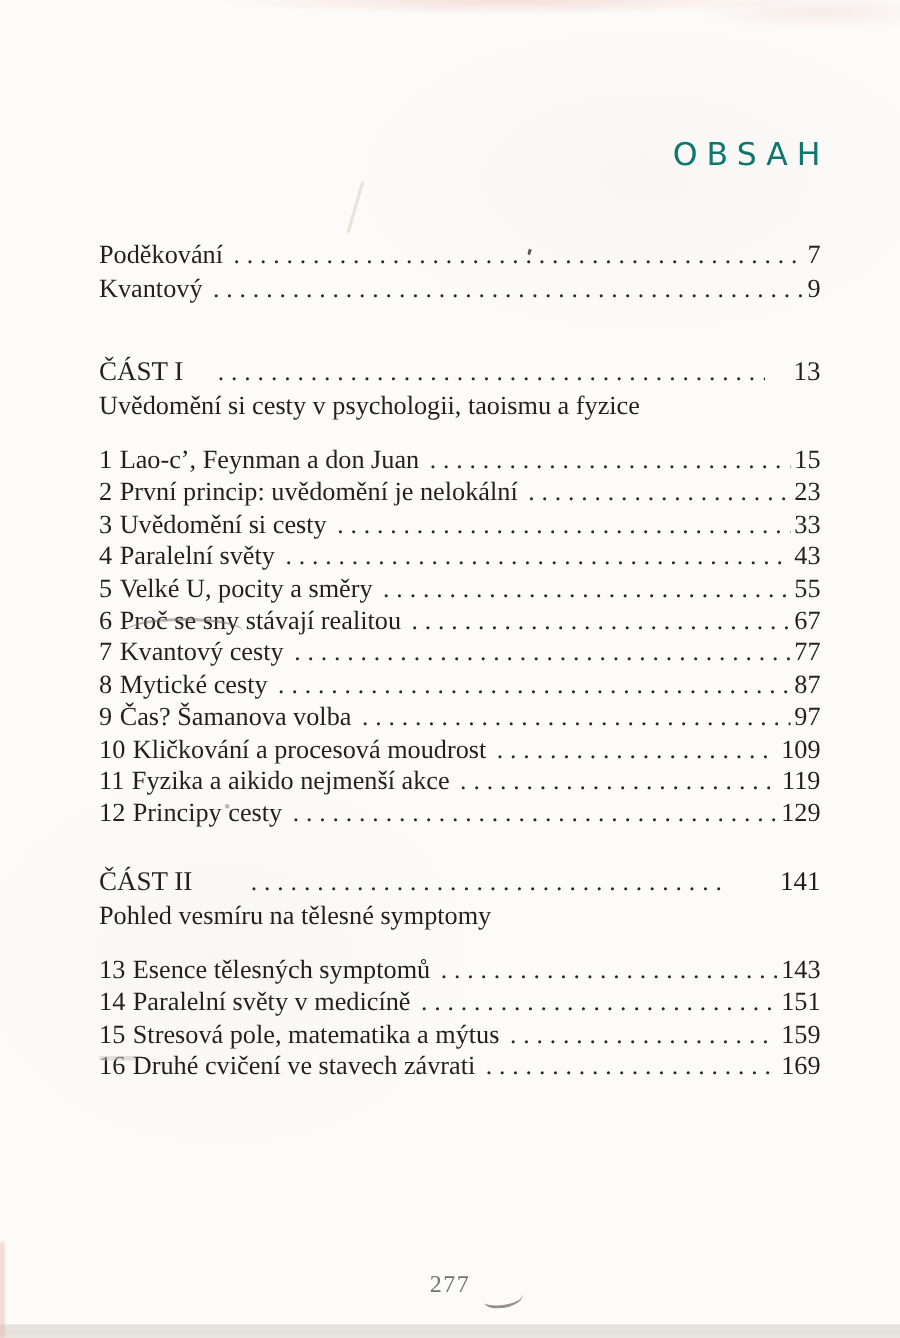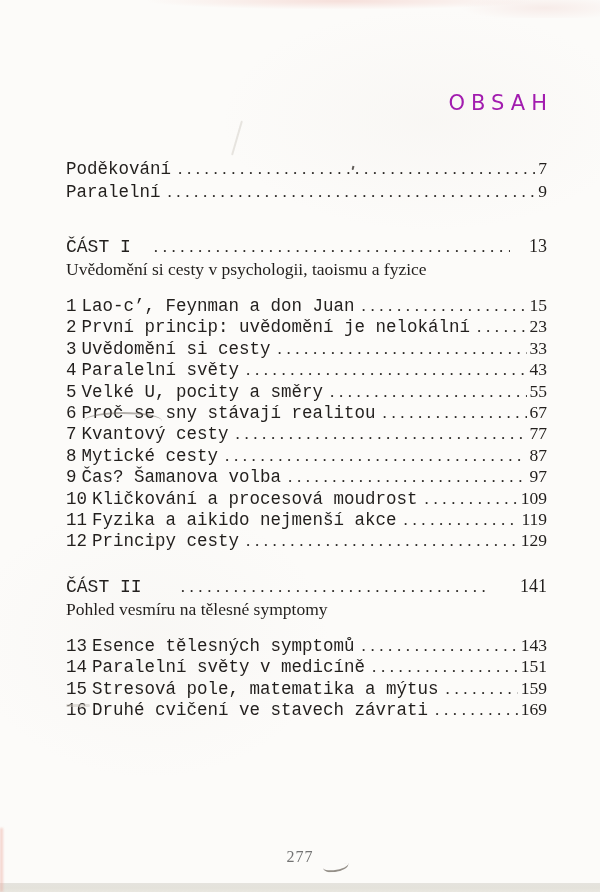--- a/index.html
+++ b/index.html
@@ -17,35 +17,35 @@
       radial-gradient(ellipse 260px 200px at 150px 640px, rgba(205,200,192,0.07), transparent 70%);
   }
   .content { position:relative; padding:0 53px 0 66px; }
 
   .header-row {
     margin-top:90px; text-align:right; line-height:26px;
   }
   .obsah {
     font-family:"DejaVu Sans",sans-serif;
     font-size:21px; letter-spacing:6px; margin-right:-6px;
-    color:#a21caf; font-weight:normal;
+    color:#0f766e; font-weight:normal;
   }
 
   .row { display:flex; align-items:baseline; }
   .fm-block { margin-top:39px; }
   .fm-block .row { line-height:22px; font-size:17.5px; }
 
   .sec-heading { margin-top:32px; line-height:22px; font-size:18px;gap:16px; }
   .sec-heading-2 { margin-top:23px; line-height:22px; font-size:18px;gap:32px; }
   .sec-subtitle { line-height:22px; font-size:17.5px; }
 
   .entries { margin-top:15px; }
   .entries .row { line-height:20.4px; font-size:17.5px;justify-content:space-between; }
 
-  .label { white-space:nowrap;font-family:Liberation Mono, monospace; }
+  .label { white-space:nowrap; }
   .num { margin-right:5px; }
 
   .leader {
     flex:1 1 auto; overflow:hidden; white-space:nowrap;
     margin:0 3px 0 7px; color:#2a2724;
   }
   .leader::after {
     content:"....................................................................................................";
     letter-spacing:4.6px; font-size:17px;
   }
@@ -105,21 +105,21 @@
       <span class="obsah">OBSAH</span>
     </div>
 
     <div class="fm-block">
       <div class="row">
         <span class="label">Poděkování</span>
         <span class="leader"></span>
         <span class="pg">7</span>
       </div>
       <div class="row">
-        <span class="label">Paralelní</span>
+        <span class="label">Kvantový</span>
         <span class="leader"></span>
         <span class="pg">9</span>
       </div>
     </div>
 
     <div class="row sec-heading">
       <span class="label">ČÁST I</span>
       <span class="leader"></span>
       <span class="pg">13</span>
     </div>

